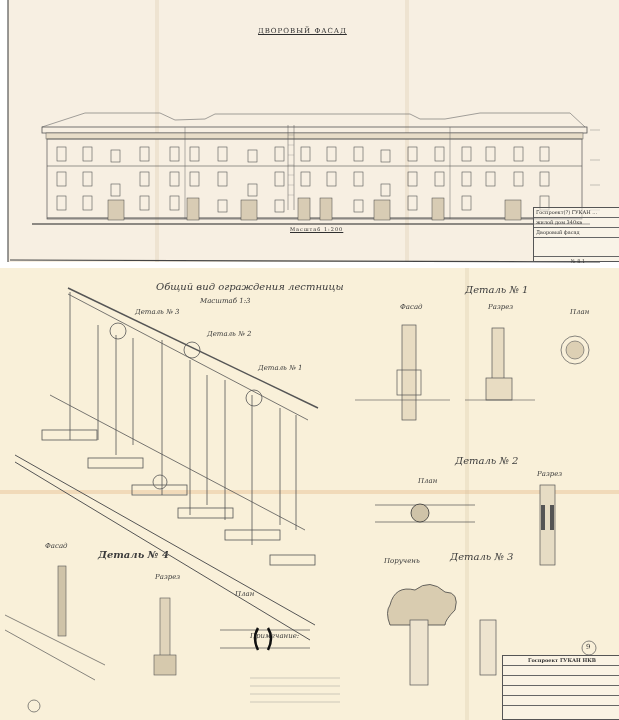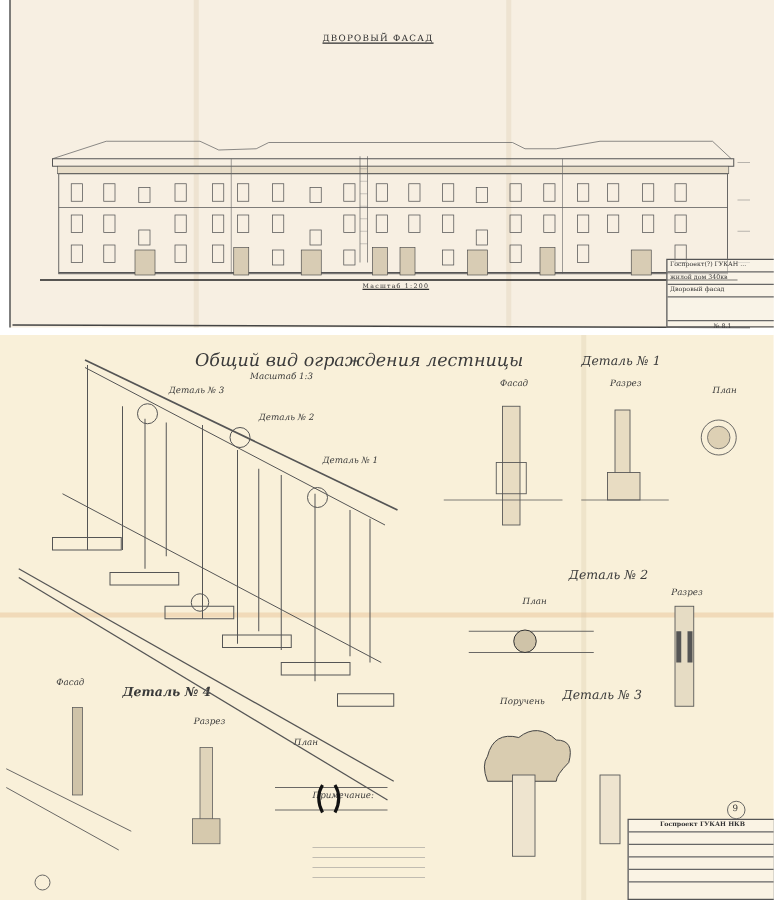--- a/index.html
+++ b/index.html
@@ -133,37 +133,37 @@
   <div class="row">жилой дом 340кв</div>
   <div class="row">Дворовый фасад</div>
   <div class="row" style="height:18px;"></div>
   <div class="row" style="border-bottom:none;text-align:center;">№ 8.1</div>
 </div>
 
 <div class="sheet" id="sheet-bottom"></div>
 <div class="fold" style="left:0;top:490px;width:619px;height:4px;background:rgba(220,150,90,0.25);"></div>
 <div class="fold" style="left:465px;top:268px;width:4px;height:452px;"></div>
 
-<div class="heading" style="left:156px;top:281px;font-size:14px;">Общий вид ограждения лестницы</div>
+<div class="heading" style="left:156px;top:281px;font-size:10px;">Общий вид ограждения лестницы</div>
 <div class="label" style="left:200px;top:297px;">Масштаб 1:3</div>
 <div class="label" style="left:135px;top:308px;">Деталь № 3</div>
 <div class="label" style="left:207px;top:330px;">Деталь № 2</div>
 <div class="label" style="left:258px;top:364px;">Деталь № 1</div>
 
 <div class="heading" style="left:465px;top:284px;">Деталь № 1</div>
 <div class="label" style="left:400px;top:303px;">Фасад</div>
 <div class="label" style="left:488px;top:303px;">Разрез</div>
 <div class="label" style="left:570px;top:308px;">План</div>
 
 <div class="heading" style="left:455px;top:455px;">Деталь № 2</div>
 <div class="label" style="left:418px;top:477px;">План</div>
 <div class="label" style="left:537px;top:470px;">Разрез</div>
 
 <div class="heading" style="left:450px;top:551px;">Деталь № 3</div>
-<div class="label" style="left:400px;top:557px;">Поручень</div>
+<div class="label" style="left:384px;top:557px;">Поручень</div>
 
 <div class="heading" style="left:98px;top:549px;font-weight:bold;">Деталь № 4</div>
 <div class="label" style="left:45px;top:542px;">Фасад</div>
 <div class="label" style="left:155px;top:573px;">Разрез</div>
 <div class="label" style="left:235px;top:590px;">План</div>
 <div class="label" style="left:250px;top:632px;">Примечание:</div>
 
 <svg width="619" height="720">
   <g stroke="#555" fill="none" stroke-width="0.8">
 

